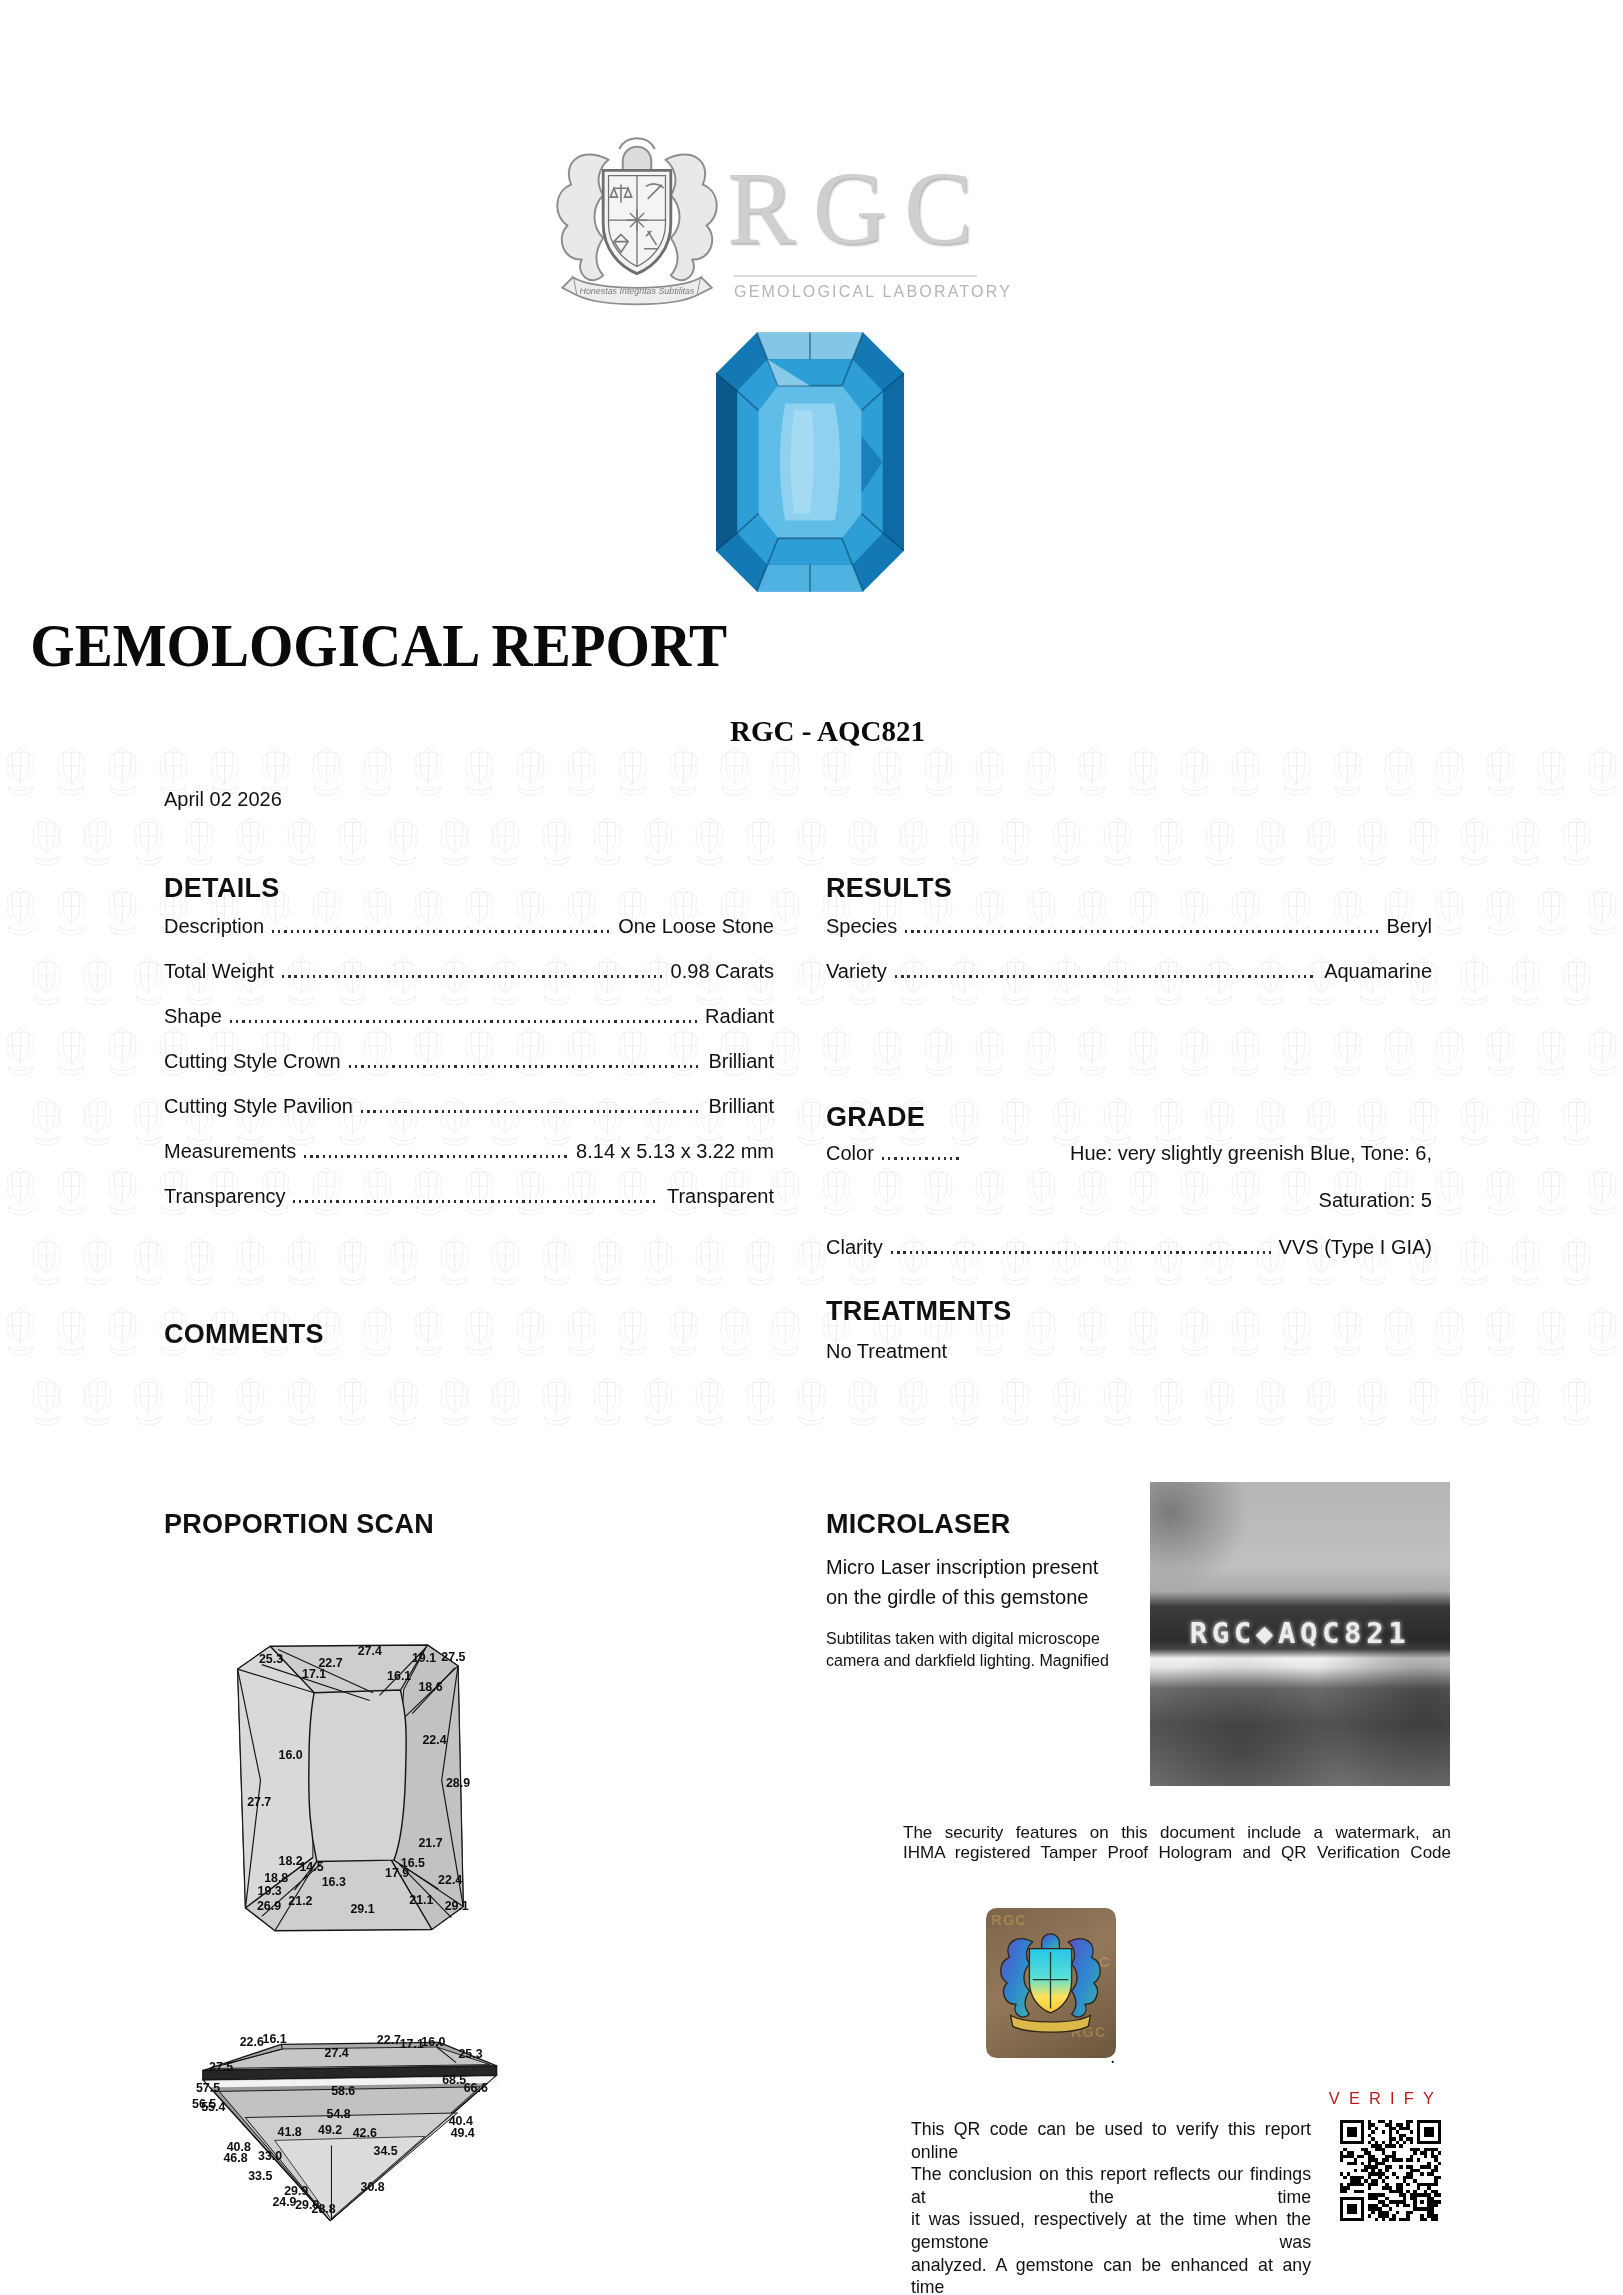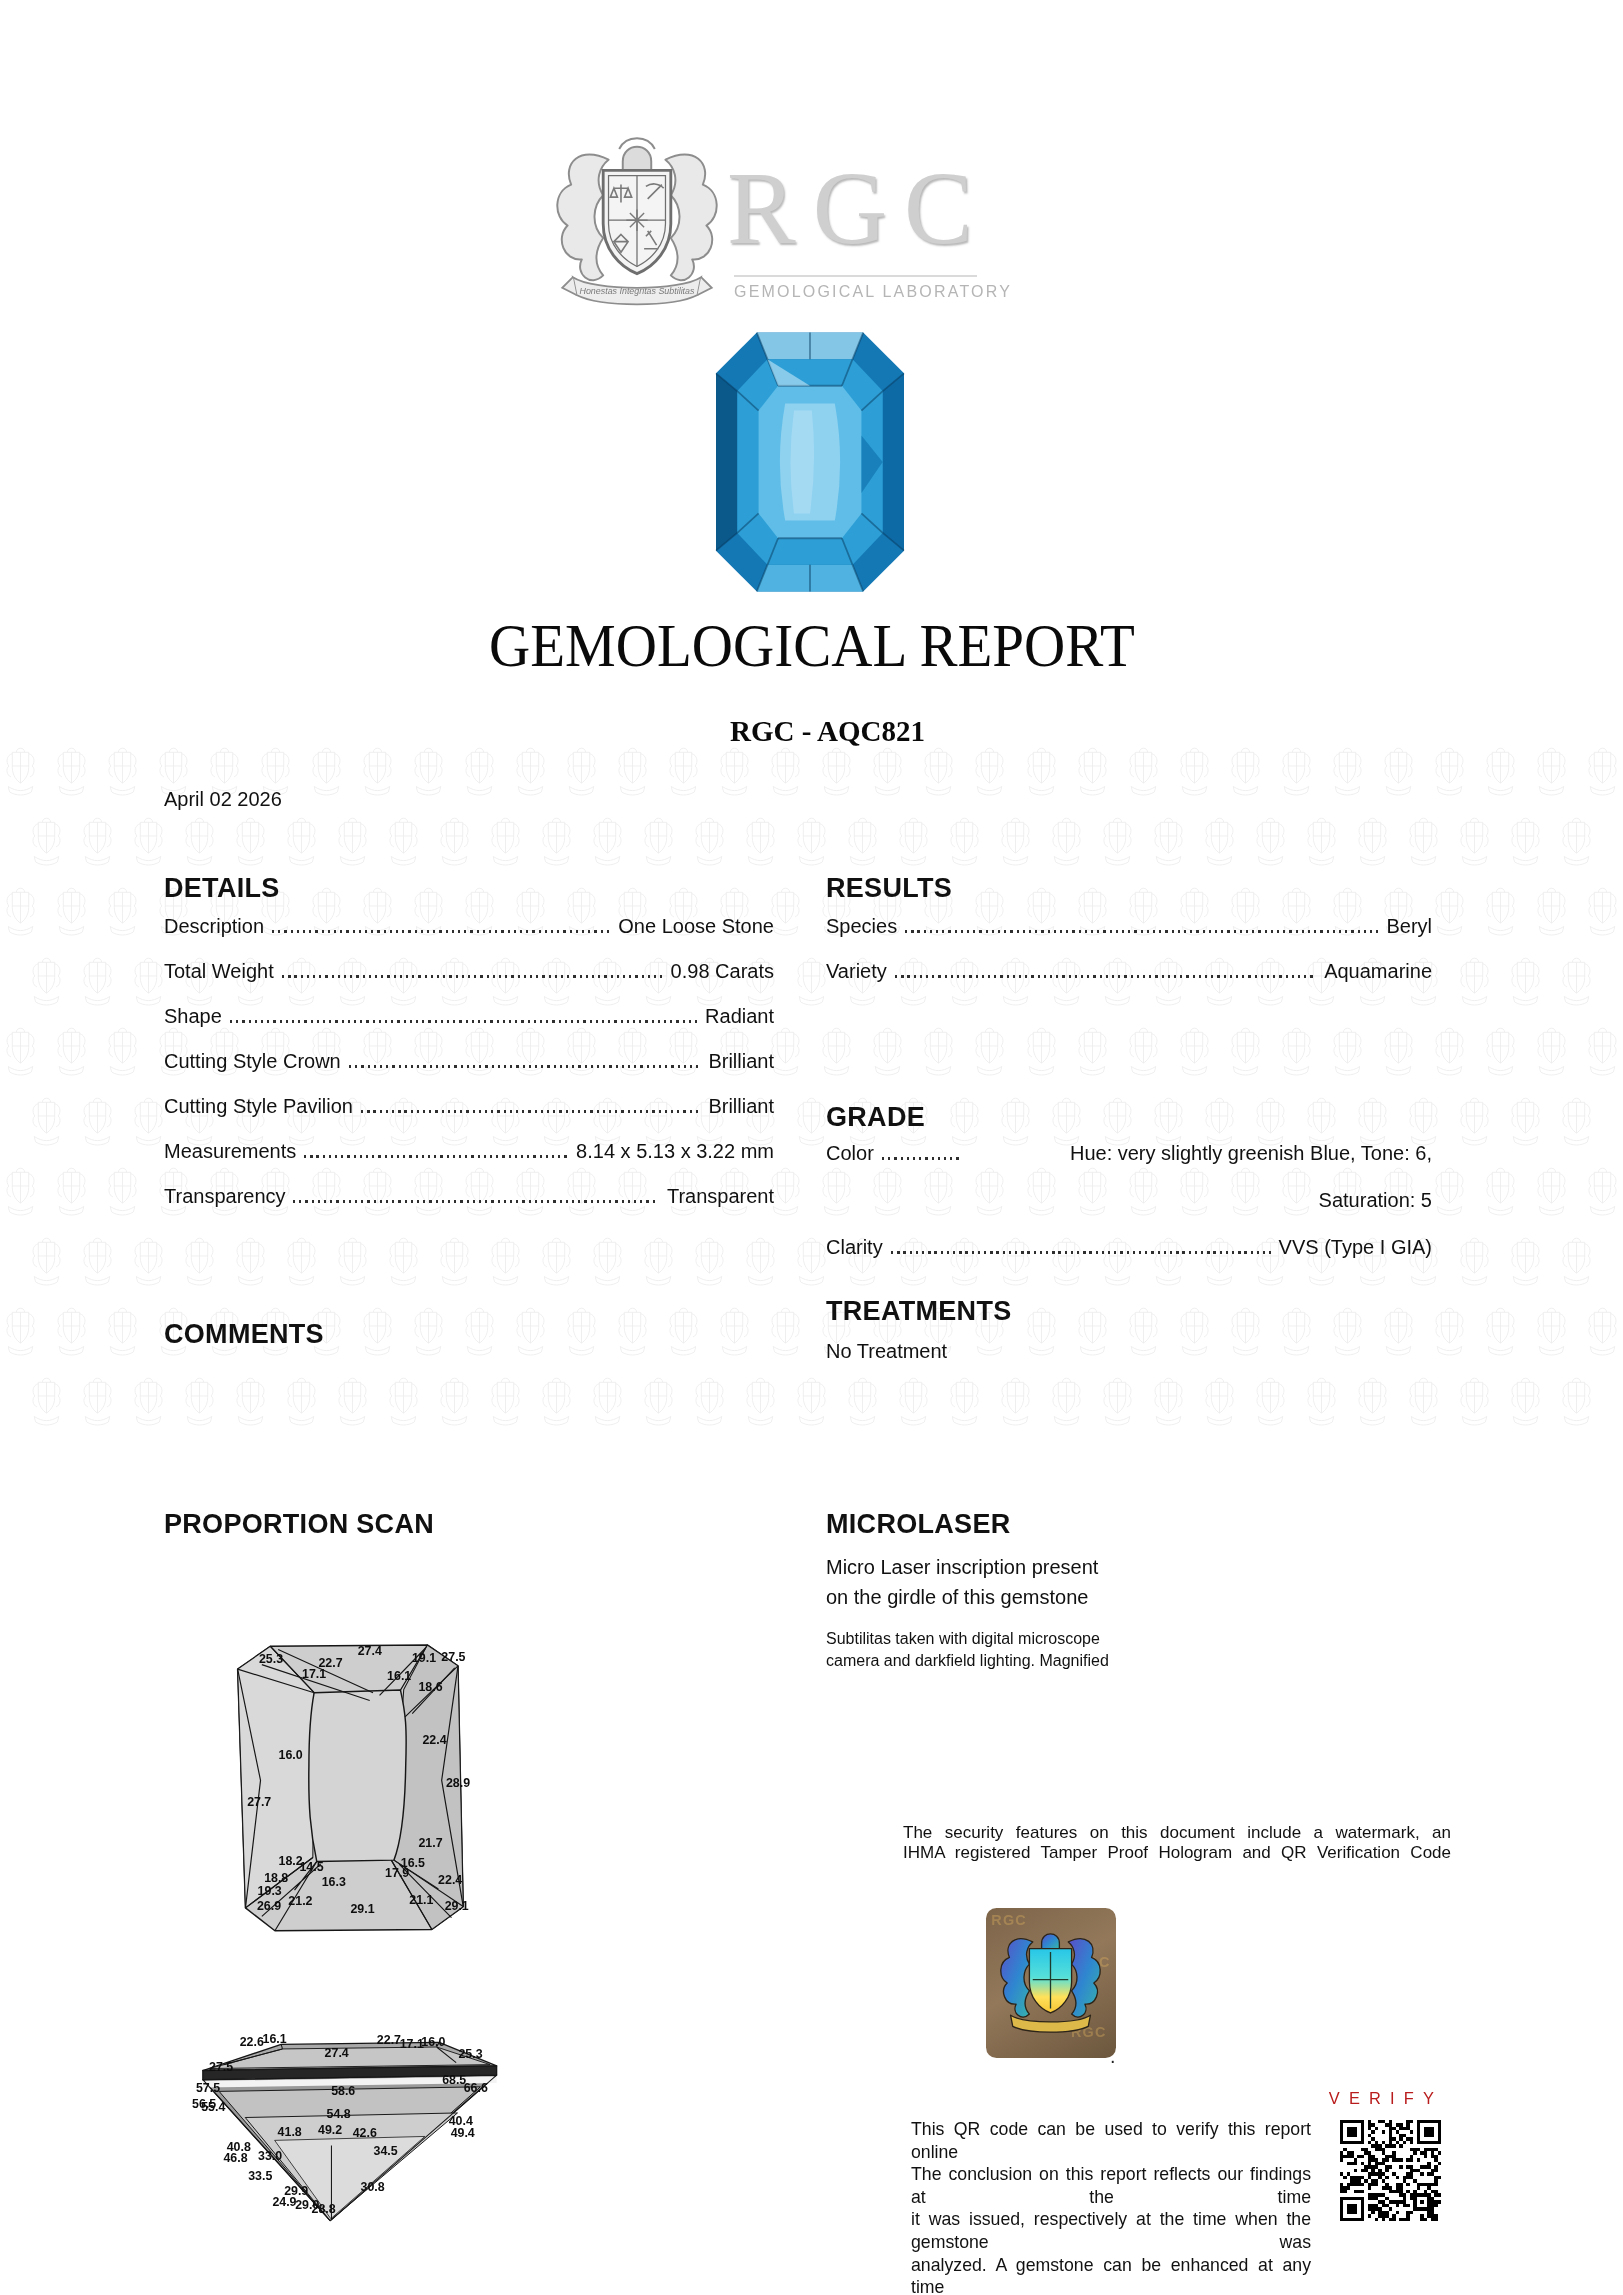--- a/index.html
+++ b/index.html
@@ -12,21 +12,21 @@
   .brand-word{left:727px;top:149px;font-family:"Liberation Serif",serif;font-size:103px;
     letter-spacing:17px;color:#cfcfcf;font-weight:400;
     text-shadow:1.3px 2px 2px rgba(125,125,125,.55),-0.7px -0.7px 0.7px rgba(255,255,255,.95);}
   .brand-line{left:734px;top:275px;width:243px;height:2px;background:#dadada;}
   .brand-tag{left:734px;top:283px;font-size:16px;letter-spacing:2.2px;color:#b5b5b5;}
 
   
   .gem-photo{left:710px;top:329px;width:200px;height:266px;}
 
   
-  .title-wrap{left:0;top:610px;width:1623px;text-align:center;}
+  .title-wrap{left:0;top:610px;width:1623px;font-weight:bold;}
   .title-wrap span{display:inline-block;font-family:"Liberation Serif",serif;font-size:62px;
     transform:scaleX(.92);color:#0a0a0a;white-space:nowrap;}
   .subtitle{left:16px;top:679px;width:1623px;text-align:center;font-family:"Liberation Serif",serif;
     font-size:29px;font-weight:700;color:#0a0a0a;margin-top:36px;}
 
   
   .watermark{left:0;top:744px;width:1623px;height:705px;opacity:.07;pointer-events:none;}
   .watermark svg{position:absolute;}
 
   
@@ -3128,20 +3128,23 @@
     </svg>
 
   <div class="abs h1 col-r" style="top:1509px">MICROLASER</div>
   <div class="abs col-r micro-desc" style="top:1552px;width:307px">
     <div>Micro Laser inscription present</div>
     <div>on the girdle of this gemstone</div>
   </div>
   <div class="abs col-r micro-cap" style="top:1628px;width:307px">
     <div>Subtilitas taken with digital microscope</div>
     <div>camera and darkfield lighting. Magnified</div>
+  </div>
+  <div class="abs micro-photo">
+    <div class="inscription">RGC◆AQC821</div>
   </div>
 
   <div class="abs security">
     <div class="j">The security features on this document include a watermark,  an</div>
     <div class="j">IHMA registered Tamper Proof Hologram and QR Verification Code</div>
   </div>
 
   <div class="abs hologram">
     <span class="holo-rgc" style="left:5.2px;top:3.9px;">RGC</span>
     <span class="holo-rgc" style="right:5.2px;top:46px;">RGC</span>

